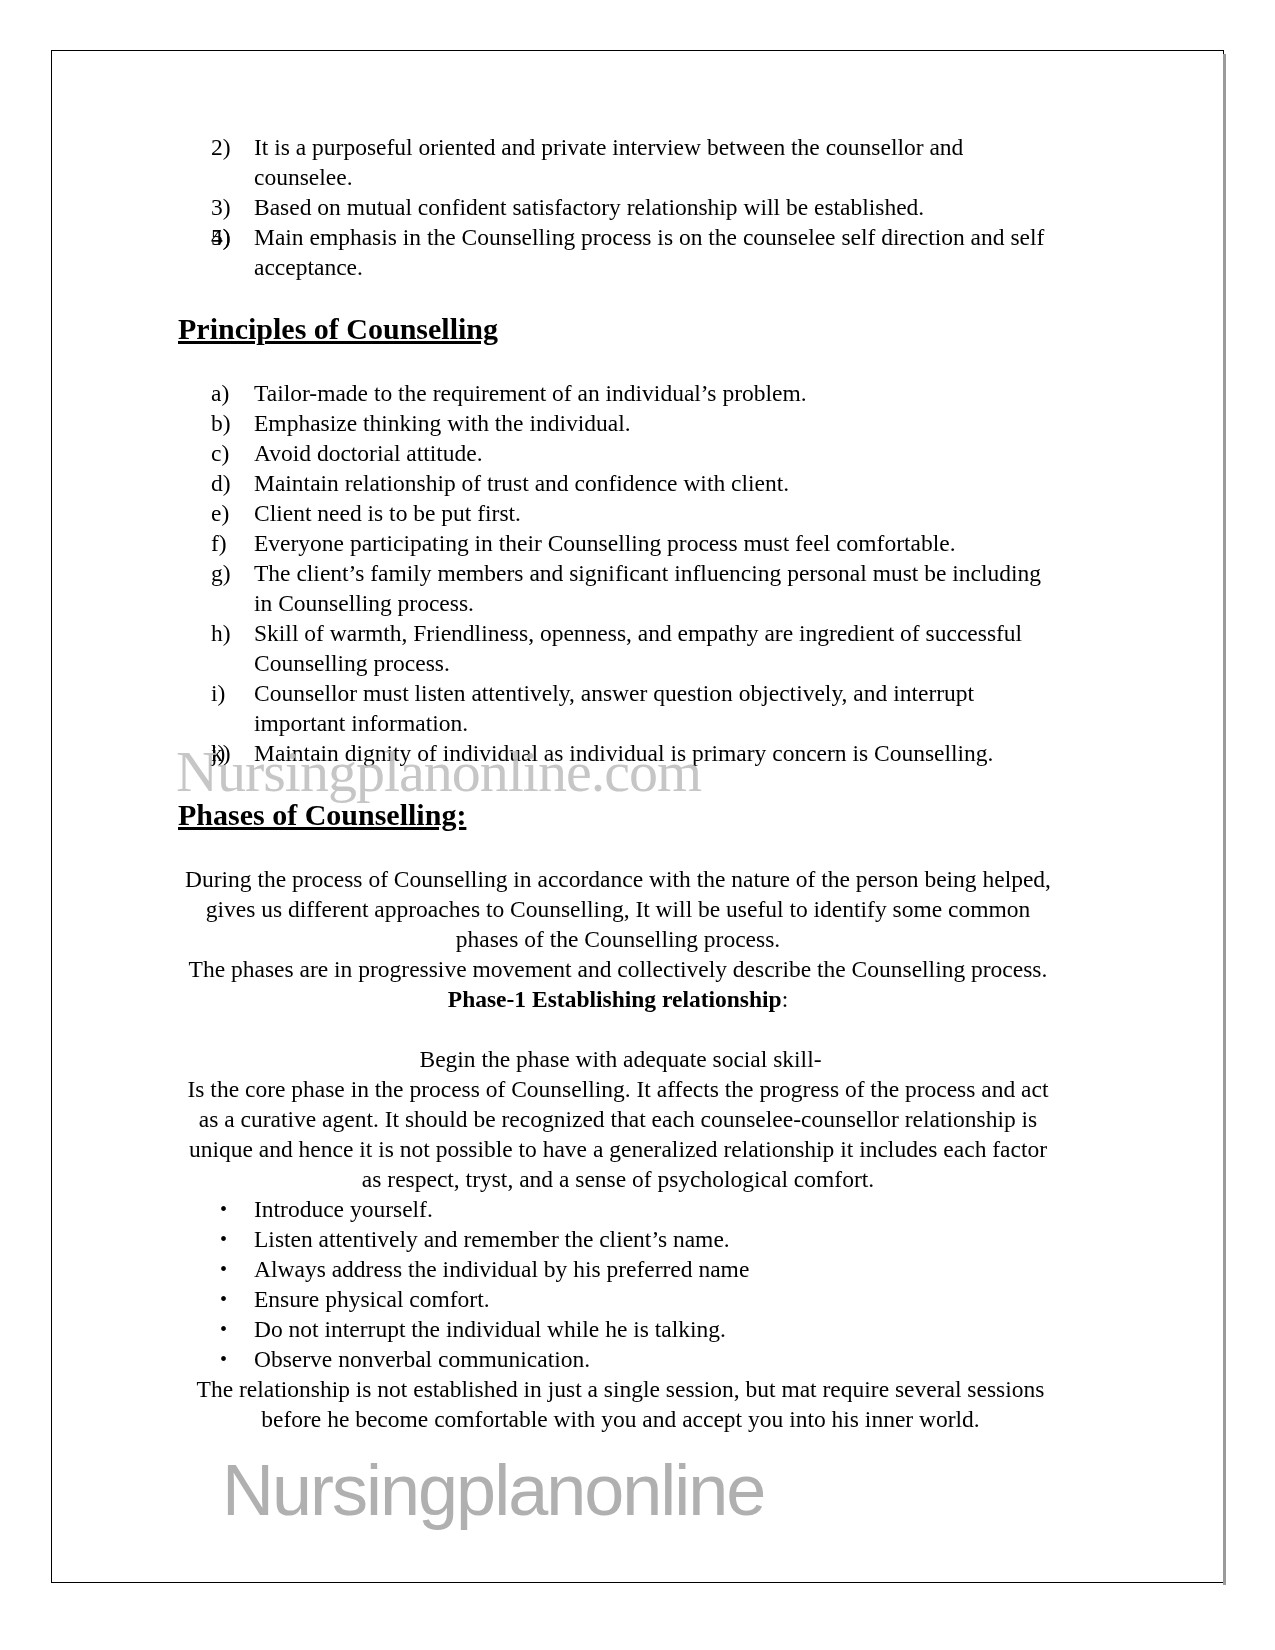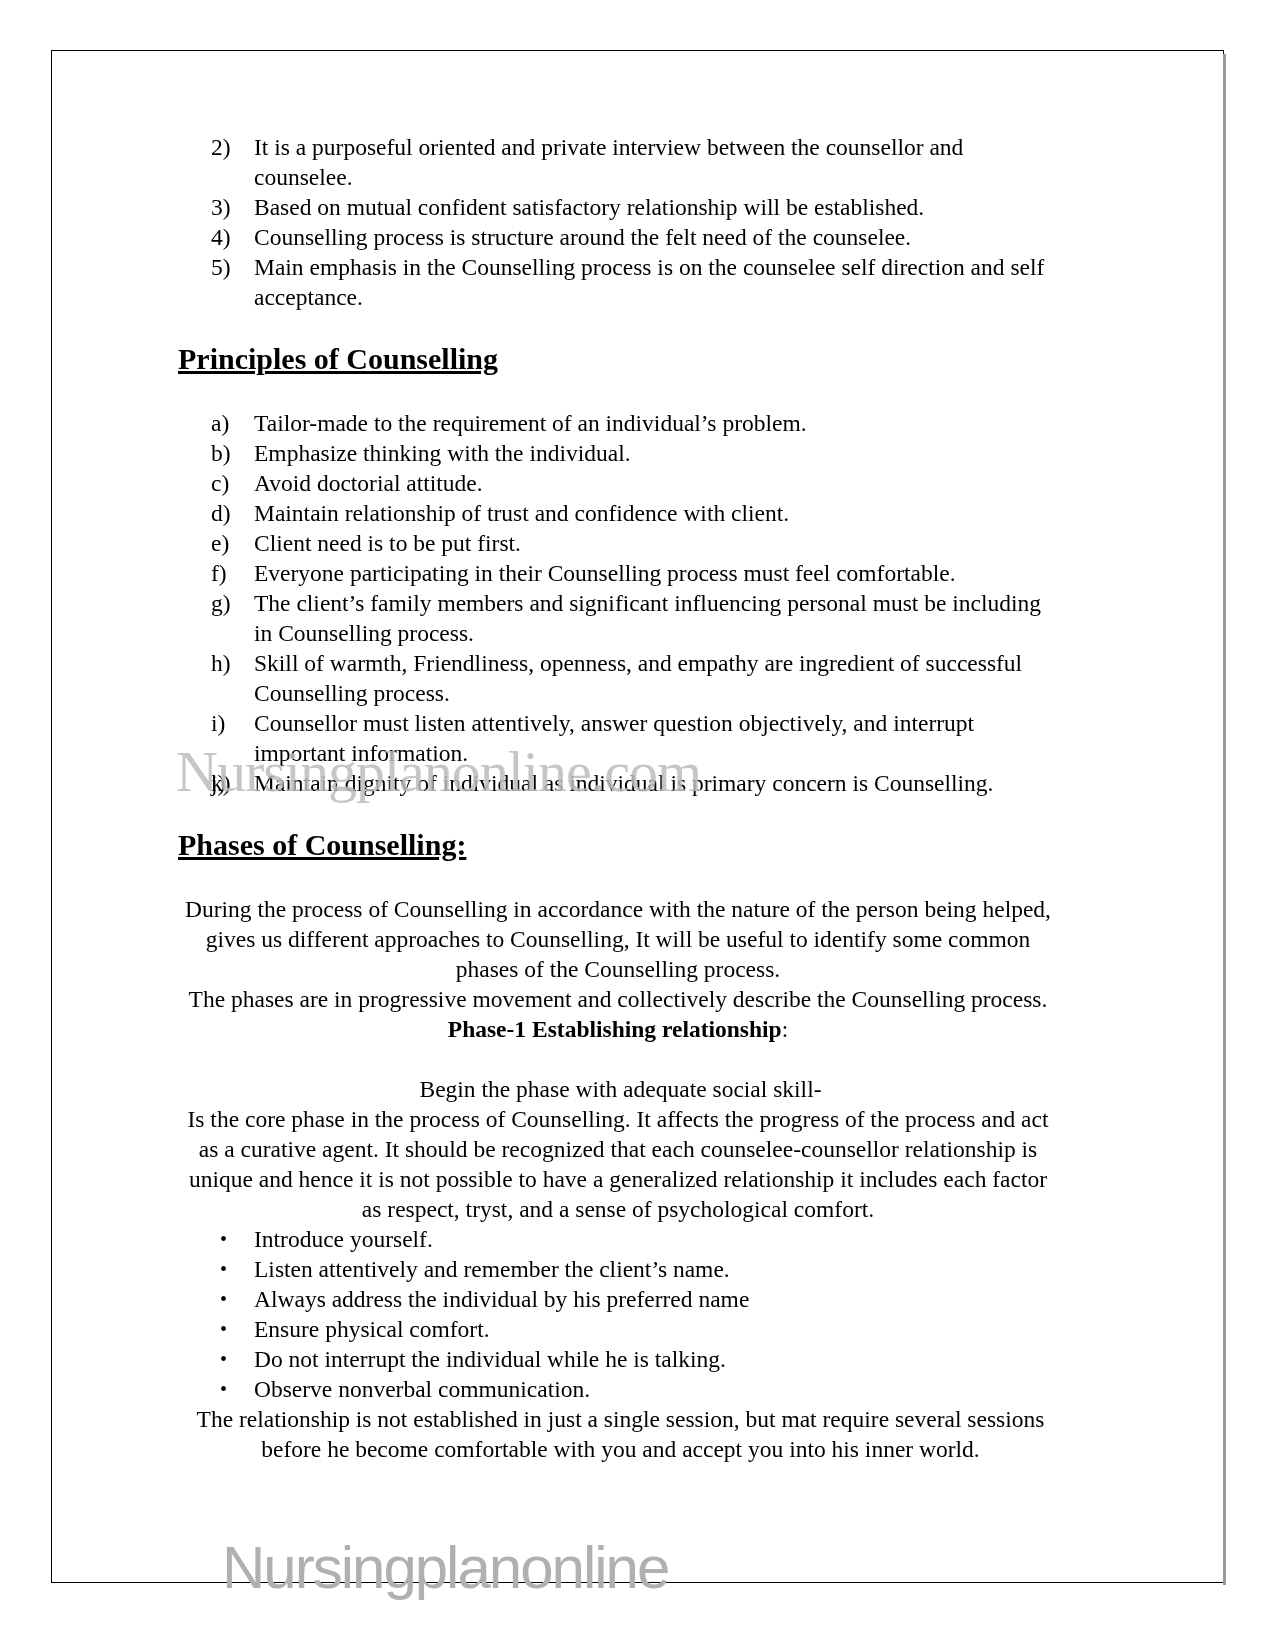--- a/index.html
+++ b/index.html
@@ -50,23 +50,23 @@
     left: 176px;
     top: 743px;
     font-family: Liberation Serif, serif;
     font-size: 58px;
     line-height: 1;
     letter-spacing: -1px;
     opacity: .85;
   }
   #wm-bottom {
     left: 222px;
-    top: 1538px;
+    top: 1454px;
     font-family: "Liberation Sans", "DejaVu Sans", sans-serif;
-    font-size: 60px;
+    font-size: 72px;
     line-height: 1;
     letter-spacing: -2px;
     color: #b0b0b0;
   }
 
   
   #content {
     position: absolute;
     left: 178px;
     top: 132px;
@@ -139,21 +139,20 @@
     <li>
       <span class="marker">2)</span>
       <span>It is a purposeful oriented and private interview between the counsellor and counselee.</span>
     </li>
     <li>
       <span class="marker">3)</span>
       <span>Based on mutual confident satisfactory relationship will be established.</span>
     </li>
     <li>
       <span class="marker">4)</span>
-      <span>Counselling process is structure around the felt need of the counselee.</span>
     </li>
     <li>
       <span class="marker">5)</span>
       <span>Main emphasis in the Counselling process is on the counselee self direction and self acceptance.</span>
     </li>
   </ul>
 
   <div class="spacer-lg"></div>
 
   <h2 class="heading">Principles of Counselling</h2>

